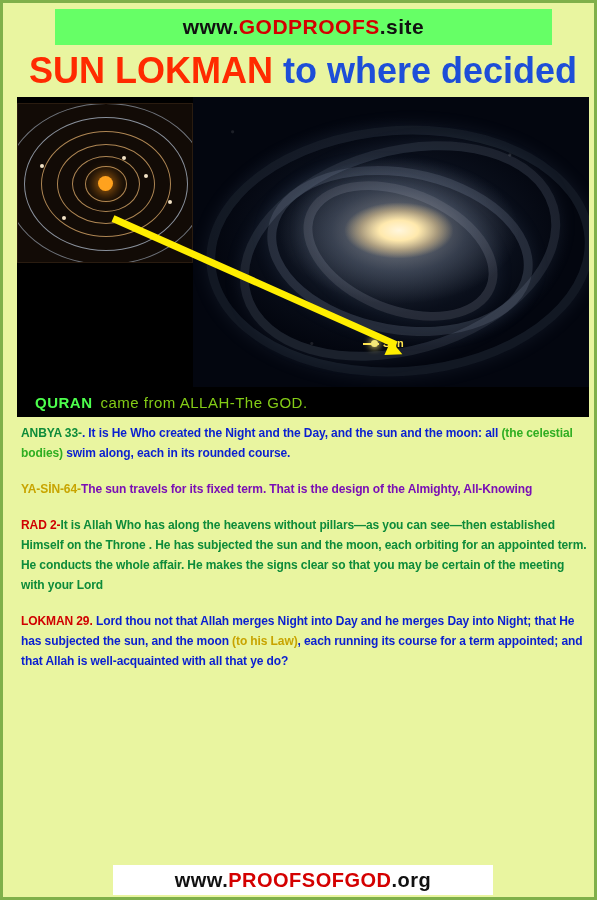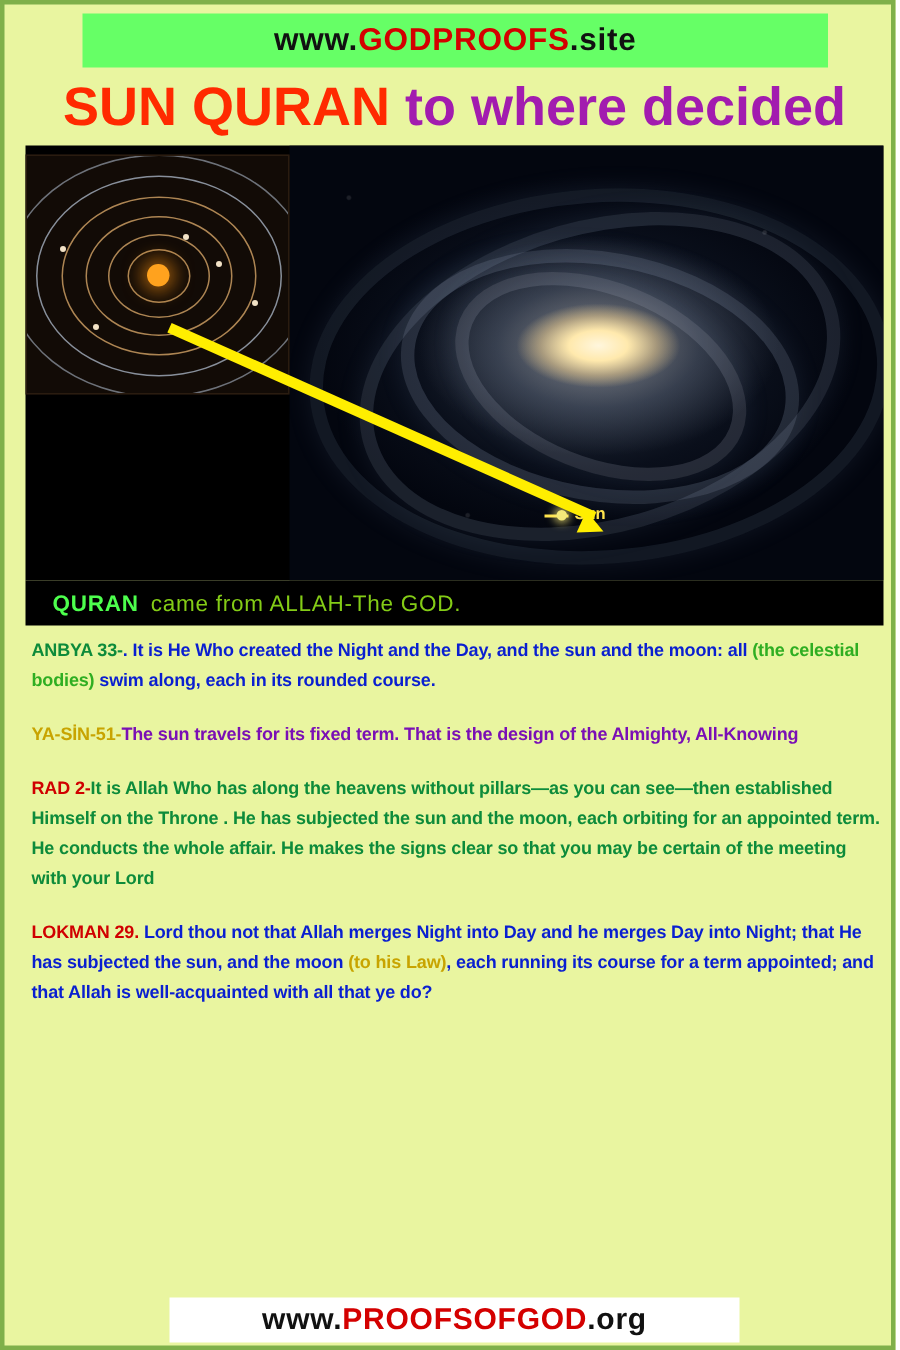--- a/index.html
+++ b/index.html
@@ -56,21 +56,21 @@
     height: 48px;
     display: flex;
     align-items: center;
     justify-content: center;
     font-size: 36px;
     font-weight: bold;
     letter-spacing: 0px;
     white-space: nowrap;
   }
   .headline .part-a { color: #ff2a00; }
-  .headline .part-b { color: #a21caf; }
+  .headline .part-b { color: #1d4ed8; }
 
   
   .image-area {
     position: absolute;
     left: 14px;
     top: 94px;
     width: 572px;
     height: 290px;
     background: #000000;
     overflow: hidden;
@@ -260,21 +260,21 @@
 
 <div class="poster">
 
   <div class="top-banner">
     <div class="site-link">
       <span class="www">www.</span><span class="mid">GODPROOFS</span><span class="tld">.site</span>
     </div>
   </div>
 
   <div class="headline">
-    <span class="part-a">SUN  QURAN</span>
+    <span class="part-a">SUN  LOKMAN</span>
     <span style="width:10px"></span>
     <span class="part-b">to where decided</span>
   </div>
 
   <div class="image-area">
 
     <div class="galaxy">
       <div class="arm a3"></div>
       <div class="arm a1"></div>
       <div class="arm a2"></div>
@@ -309,21 +309,21 @@
     <span class="c-yellow">came  from  ALLAH-The GOD.</span>
   </div>
 
   <div class="verses">
 
     <div class="verse">
       <span class="v-ref">ANBYA 33-</span><span class="v-body-b">. It is He Who created the Night and the Day, and the sun and the moon: all </span><span class="v-hl-g">(the celestial bodies)</span><span class="v-body-b"> swim along, each in its rounded course.</span>
     </div>
 
     <div class="verse">
-      <span class="v-ref-y">YA-SİN-51-</span><span class="v-body-p">The sun travels for its fixed term. That is the design of the Almighty, All-Knowing</span>
+      <span class="v-ref-y">YA-SİN-64-</span><span class="v-body-p">The sun travels for its fixed term. That is the design of the Almighty, All-Knowing</span>
     </div>
 
     <div class="verse">
       <span class="v-ref-r">RAD 2-</span><span class="v-body-g">It is Allah Who has along the heavens without pillars—as you can see—then established Himself on the Throne . He has subjected the sun and the moon, each orbiting for an appointed term. He conducts the whole affair. He makes the signs clear so that you may be certain of the meeting with your Lord</span>
     </div>
 
     <div class="verse">
       <span class="v-ref-r">LOKMAN 29.</span><span class="v-body-b"> Lord thou not that Allah merges Night into Day and he merges Day into Night; that He has subjected the sun, and the moon </span><span class="v-hl-y">(to his Law)</span><span class="v-body-b">, each running its course for a term appointed; and that Allah is well-acquainted with all that ye do?</span>
     </div>
 

